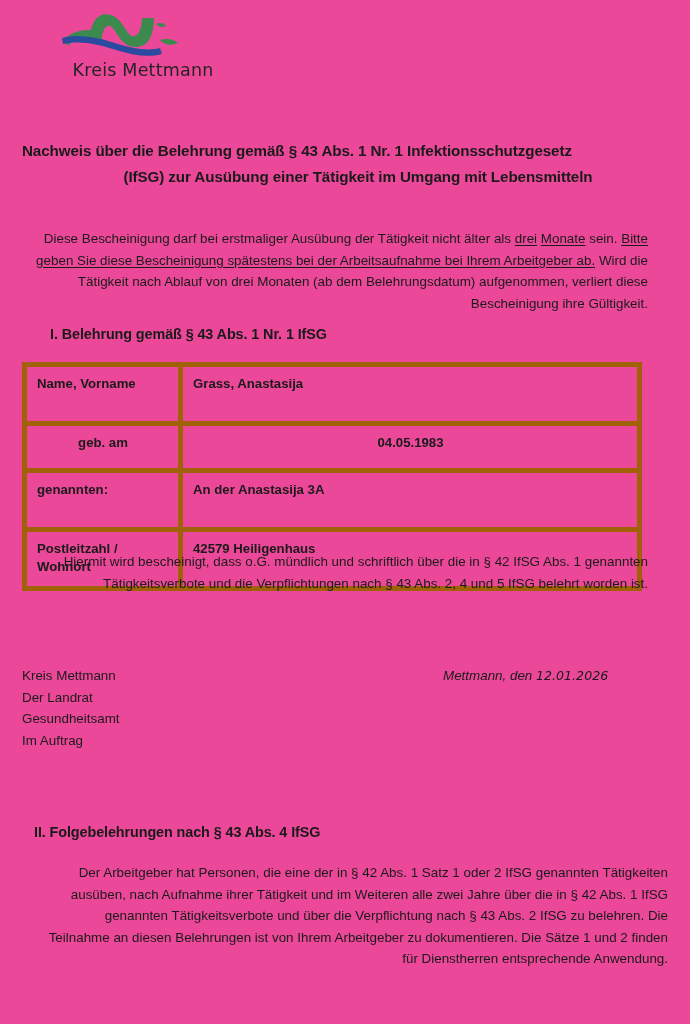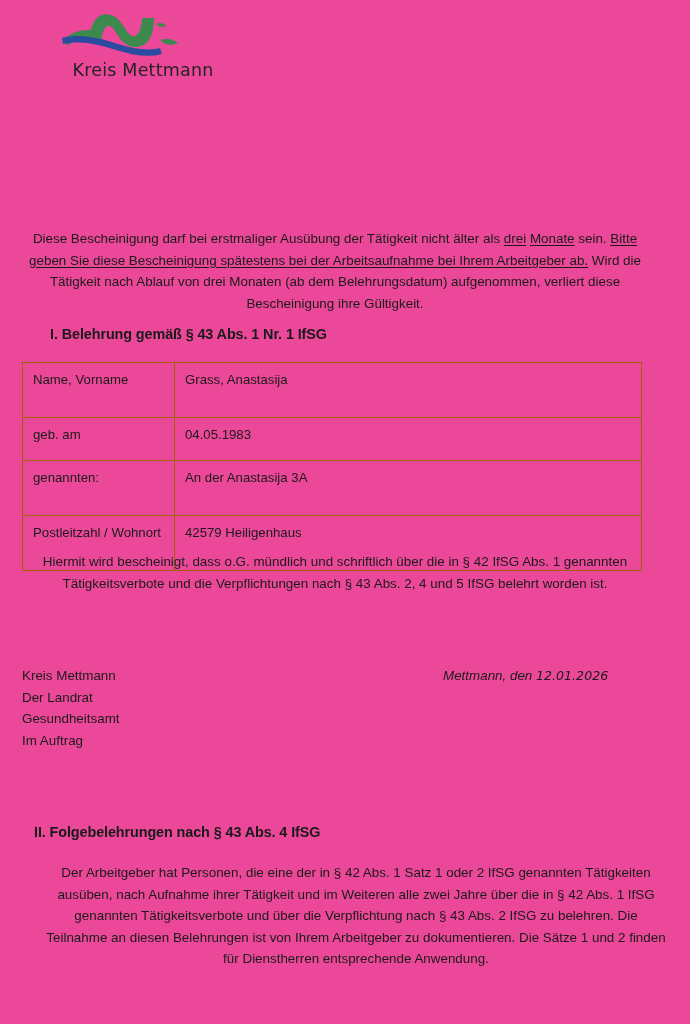--- a/index.html
+++ b/index.html
@@ -66,21 +66,21 @@
     padding-left: 26px;
   }
 
   
   .para {
     position: absolute;
     left: 22px;
     width: 626px;
     font-size: 13.4px;
     line-height: 21.5px;
-    text-align: center;
+    text-align: right;
   }
   .para u { text-decoration: underline; text-underline-offset: 2px; }
 
   .p-intro  { top: 228px; }
   .p-hiermit{ top: 551px; }
   .p-erkl   { top: 627px; }
   .p-folge  { top: 862px; width: 624px; margin-left: 22px; }
 
   .heading {
     position: absolute;
@@ -95,28 +95,29 @@
   
   .data-table {
     position: absolute;
     left: 22px;
     top: 362px;
     width: 620px;
     border-collapse: collapse;
     font-size: 13.2px;
   }
   .data-table td {
-    border: 1px solid #a16207;
+    border: 5px solid #a16207;
     padding: 8px 9px 8px 10px;
     vertical-align: top;
     line-height: 18px;
+    font-weight: bold;
   }
   .data-table td.label { width: 132px; }
   .data-table tr.tall td { height: 38px; }
-  .data-table tr.short td { height: 26px; }
+  .data-table tr.short td { height: 26px; text-align: center; }
 
   
   .sig-block {
     position: absolute;
     left: 22px;
     top: 665px;
     font-size: 13.4px;
     line-height: 21.5px;
   }
   .date-line {
@@ -142,20 +143,24 @@
     <svg class="logo-mark" viewBox="0 0 140 52">
       <path d="M12 40 C18 33 30 30 40 33 L40 25 C26 22 14 27 8 34 Z" fill="#3c8a4e"></path>
       <path d="M33 33 C36 12 44 6 55 9 C66 12 70 28 76 30 C83 32 86 20 86 12 L98 12 C98 30 92 42 78 41 C64 40 60 22 54 20 C48 18 46 29 45 36 Z" fill="#3c8a4e"></path>
       <path d="M100 18 C104 16 108 17 110 20 C107 22 103 21 100 18 Z" fill="#3c8a4e"></path>
       <path d="M104 34 C110 32 118 33 122 37 C116 40 108 39 104 34 Z" fill="#3c8a4e"></path>
       <path d="M6 32 C24 27 44 32 62 38 C78 43 92 45 104 42 L106 48 C92 52 76 49 60 44 C42 38 24 34 7 38 Z" fill="#2a4ba0"></path>
     </svg>
     <div class="logo-word">Kreis Mettmann</div>
   </div>
 
+  <div class="doc-title">
+    <span>Nachweis über die Belehrung gemäß § 43 Abs. 1 Nr. 1 Infektionsschutzgesetz</span>
+    <span class="line2">(IfSG) zur Ausübung einer Tätigkeit im Umgang mit Lebensmitteln</span>
+  </div>
 
   <div class="para p-intro">
     <span>Diese Bescheinigung darf bei erstmaliger Ausübung der Tätigkeit nicht älter als </span><u>drei</u><span> </span><u>Monate</u><span> sein. </span><u>Bitte geben Sie diese Bescheinigung spätestens bei der Arbeitsaufnahme bei Ihrem Arbeitgeber ab.</u><span> Wird die Tätigkeit nach Ablauf von drei Monaten (ab dem Belehrungsdatum) aufgenommen, verliert diese Bescheinigung ihre Gültigkeit.</span>
   </div>
 
   <div class="heading h-one">I. Belehrung gemäß § 43 Abs. 1 Nr. 1 IfSG</div>
 
   <table class="data-table">
     <tbody>
       <tr class="tall">

